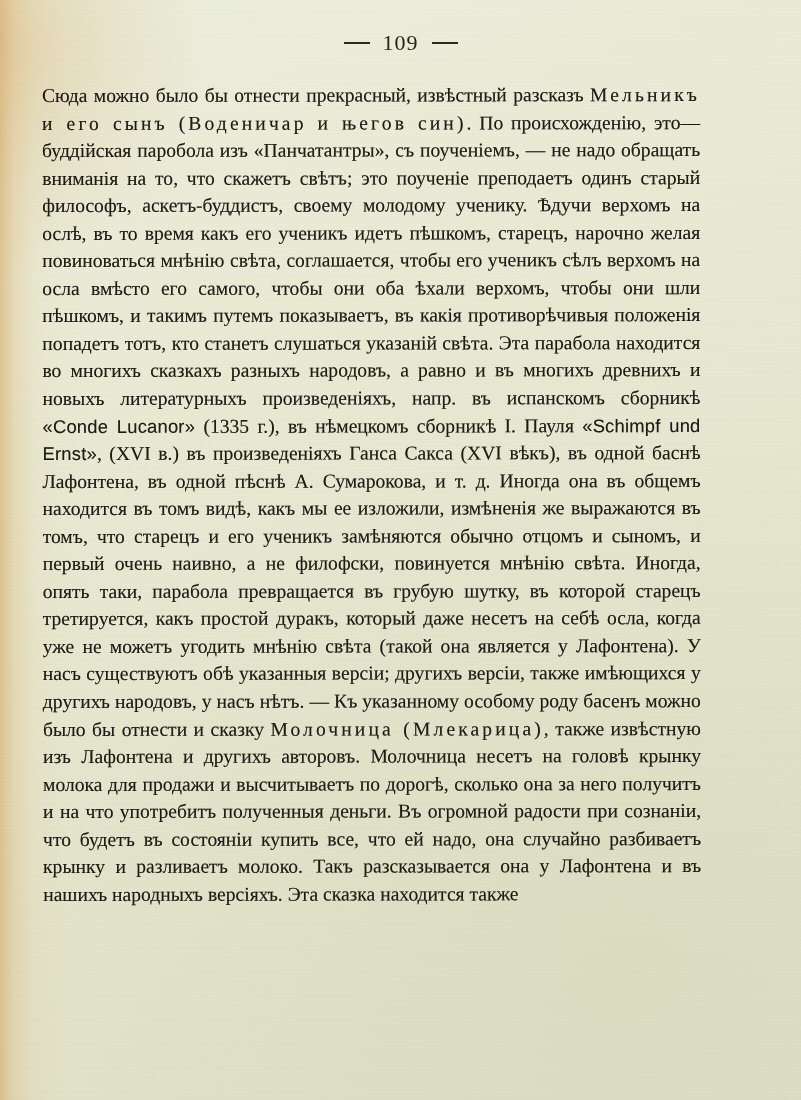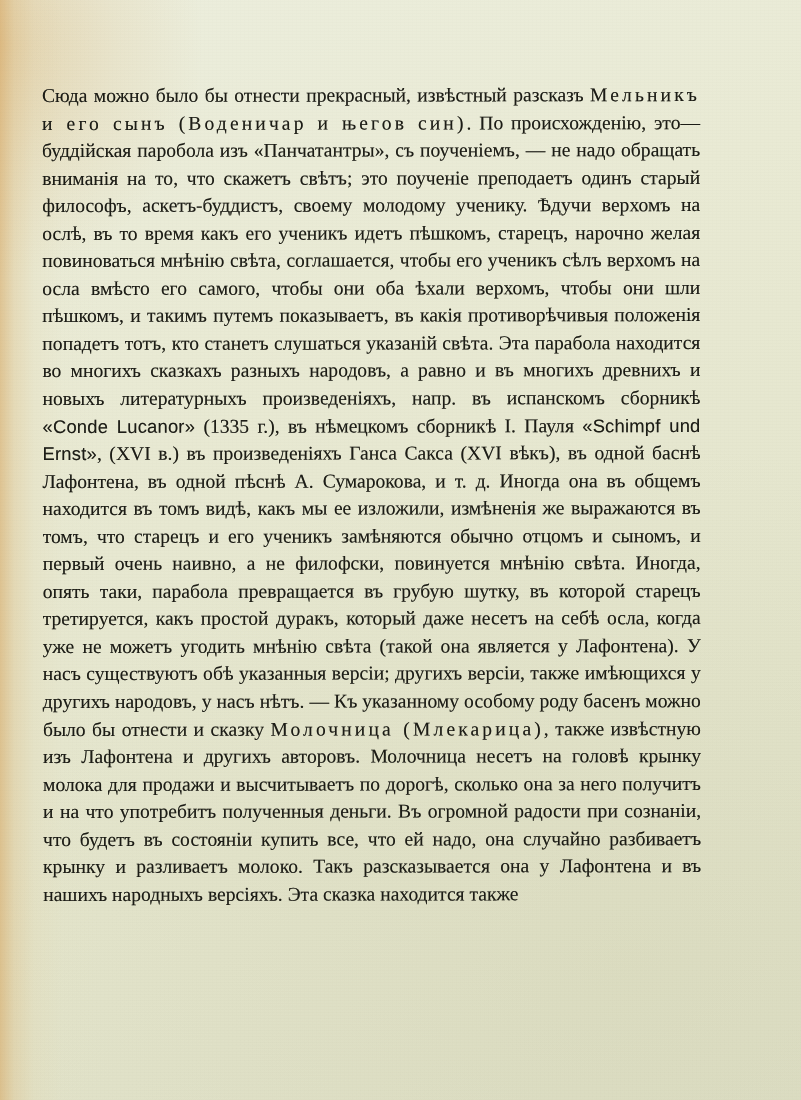--- a/index.html
+++ b/index.html
@@ -115,18 +115,21 @@
     letter-spacing: 0.2px;
   }
 </style>
 </head>
 <body>
 
 <div class="page">
 
   <div class="grain"></div>
 
+  <div class="folio">
+    <span class="rule"></span><span class="num">109</span><span class="rule"></span>
+  </div>
 
   <div class="textblock">
     <p><span>Сюда можно было бы отнести прекрасный, извѣстный разсказъ </span><span class="sperr">Мельникъ и его сынъ (Воденичар и његов син)</span><span>. По происхожденію, это—буддійская паробола изъ «Панчатантры», съ поученіемъ, — не надо обращать вниманія на то, что скажетъ свѣтъ; это поученіе преподаетъ одинъ старый философъ, аскетъ-буддистъ, своему молодому ученику. Ѣдучи верхомъ на ослѣ, въ то время какъ его ученикъ идетъ пѣшкомъ, старецъ, нарочно желая повиноваться мнѣнію свѣта, соглашается, чтобы его ученикъ сѣлъ верхомъ на осла вмѣсто его самого, чтобы они оба ѣхали верхомъ, чтобы они шли пѣшкомъ, и такимъ путемъ показываетъ, въ какія противорѣчивыя положенія попадетъ тотъ, кто станетъ слушаться указаній свѣта. Эта парабола находится во многихъ сказкахъ разныхъ народовъ, а равно и въ многихъ древнихъ и новыхъ литературныхъ произведеніяхъ, напр. въ испанскомъ сборникѣ </span><span class="latin">«Conde Lucanor»</span><span> (1335 г.), въ нѣмецкомъ сборникѣ I. Пауля </span><span class="latin">«Schimpf und Ernst»</span><span>, (XVI в.) въ произведеніяхъ Ганса Сакса (XVI вѣкъ), въ одной баснѣ Лафонтена, въ одной пѣснѣ А. Сумарокова, и т. д. Иногда она въ общемъ находится въ томъ видѣ, какъ мы ее изложили, измѣненія же выражаются въ томъ, что старецъ и его ученикъ замѣняются обычно отцомъ и сыномъ, и первый очень наивно, а не филофски, повинуется мнѣнію свѣта. Иногда, опять таки, парабола превращается въ грубую шутку, въ которой старецъ третируется, какъ простой дуракъ, который даже несетъ на себѣ осла, когда уже не можетъ угодить мнѣнію свѣта (такой она является у Лафонтена). У насъ существуютъ обѣ указанныя версіи; другихъ версіи, также имѣющихся у другихъ народовъ, у насъ нѣтъ. — Къ указанному особому роду басенъ можно было бы отнести и сказку </span><span class="sperr">Молочница (Млекарица)</span><span>, также извѣстную изъ Лафонтена и другихъ авторовъ. Молочница несетъ на головѣ крынку молока для продажи и высчитываетъ по дорогѣ, сколько она за него получитъ и на что употребитъ полученныя деньги. Въ огромной радости при сознаніи, что будетъ въ состояніи купить все, что ей надо, она случайно разбиваетъ крынку и разливаетъ молоко. Такъ разсказывается она у Лафонтена и въ нашихъ народныхъ версіяхъ. Эта сказка находится также</span></p>
   </div>
 
 </div>
 
 </body></html>

